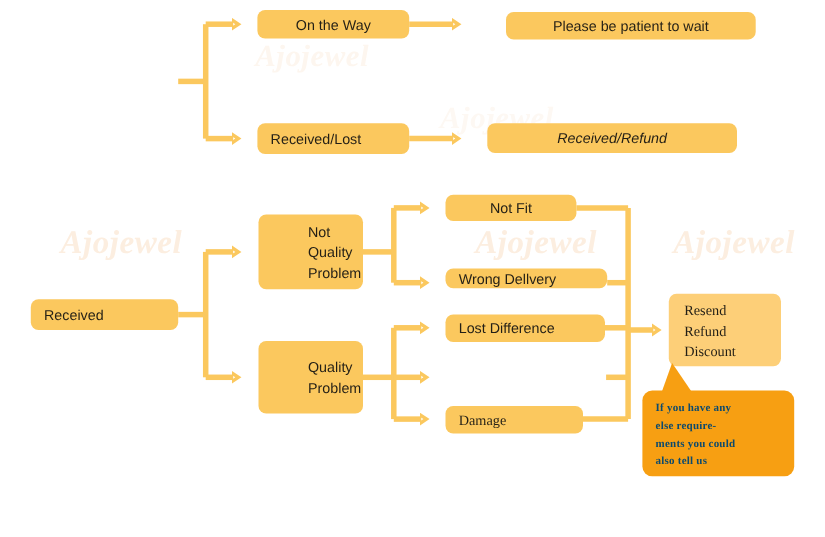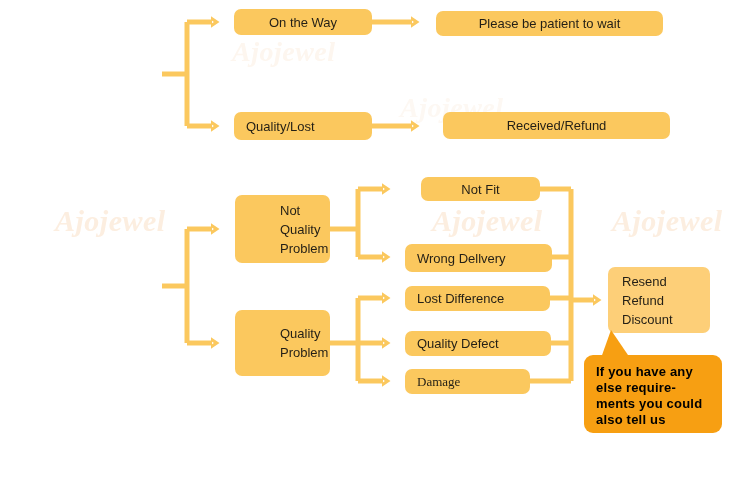--- a/index.html
+++ b/index.html
@@ -44,28 +44,29 @@
   .node.center{justify-content:center;text-align:right;}
   .node.left{justify-content:flex-start;padding-left:12px;text-align:left;}
   .node.pale{background:#fdcf78;}
   .node.multi{align-items:center;line-height:19px;padding-left:45px;}
 
   
   .callout{
     position:absolute;
     background:#f79f12;
     border-radius:9px;
-    color:#000000;
-    font-size:13px;
+    color:#0c4a6e;
+    font-size:10px;
     line-height:16px;
     font-weight:700;
     padding:9px 10px 9px 12px;
     box-sizing:border-box;
     white-space:pre-line;
     letter-spacing:.2px;
+    font-family:Liberation Serif, serif;
   }
   .callout-tail{
     position:absolute;
     width:0;height:0;
     border-left:10px solid transparent;
     border-right:19px solid transparent;
     border-bottom:28px solid #f79f12;
   }
 </style>
 </head>
@@ -122,45 +123,45 @@
 
       <path d="M571,189 V381"></path>
 
       <path d="M571,300 H594" marker-end="url(#chev)"></path>
     </g>
   </svg>
 
 
   <div class="node center" style="left:234px;top:9px;width:138px;height:26px;">On the Way</div>
 
-  <div class="node center" style="left:436px;top:11px;width:227px;height:25px;">Please be patient to wait</div>
+  <div class="node center" style="left:460px;top:11px;width:227px;height:25px;">Please be patient to wait</div>
 
-  <div class="node left" style="left:234px;top:112px;width:138px;height:28px;">Quality/Lost</div>
+  <div class="node left" style="left:234px;top:112px;width:138px;height:28px;">Received/Lost</div>
 
-  <div class="node center" style="left:443px;top:112px;width:227px;height:27px;">Received/Refund</div>
+  <div class="node center" style="left:443px;top:112px;width:227px;height:27px;font-style:italic;">Received/Refund</div>
 
+  <div class="node left" style="left:28px;top:272px;width:134px;height:28px;">Received</div>
 
   <div class="node left multi" style="left:235px;top:195px;width:95px;height:68px;">Not
 Quality
 Problem</div>
 
   <div class="node left multi" style="left:235px;top:310px;width:95px;height:66px;">Quality
 Problem</div>
 
-  <div class="node center" style="left:405px;top:177px;width:119px;height:24px;margin-left:16px;">Not Fit</div>
+  <div class="node center" style="left:405px;top:177px;width:119px;height:24px;">Not Fit</div>
 
-  <div class="node left" style="left:405px;top:244px;width:147px;height:28px;">Wrong Dellvery</div>
+  <div class="node left" style="left:405px;top:244px;width:147px;height:18px;">Wrong Dellvery</div>
 
   <div class="node left" style="left:405px;top:286px;width:145px;height:25px;">Lost Difference</div>
 
-  <div class="node left" style="left:405px;top:331px;width:146px;height:25px;">Quality Defect</div>
 
   <div class="node left" style="left:405px;top:369px;width:125px;height:25px;font-family:Liberation Serif, serif;">Damage</div>
 
-  <div class="node left multi pale" style="left:608px;top:267px;width:102px;height:66px;padding-left:14px;">Resend
+  <div class="node left multi pale" style="left:608px;top:267px;width:102px;height:66px;padding-left:14px;font-family:Liberation Serif, serif;">Resend
 Refund
 Discount</div>
 
   <div class="callout-tail" style="left:601px;top:330px;"></div>
   <div class="callout" style="left:584px;top:355px;width:138px;height:78px;">If you have any
 else require-
 ments you could
 also tell us</div>
 
 </div>

